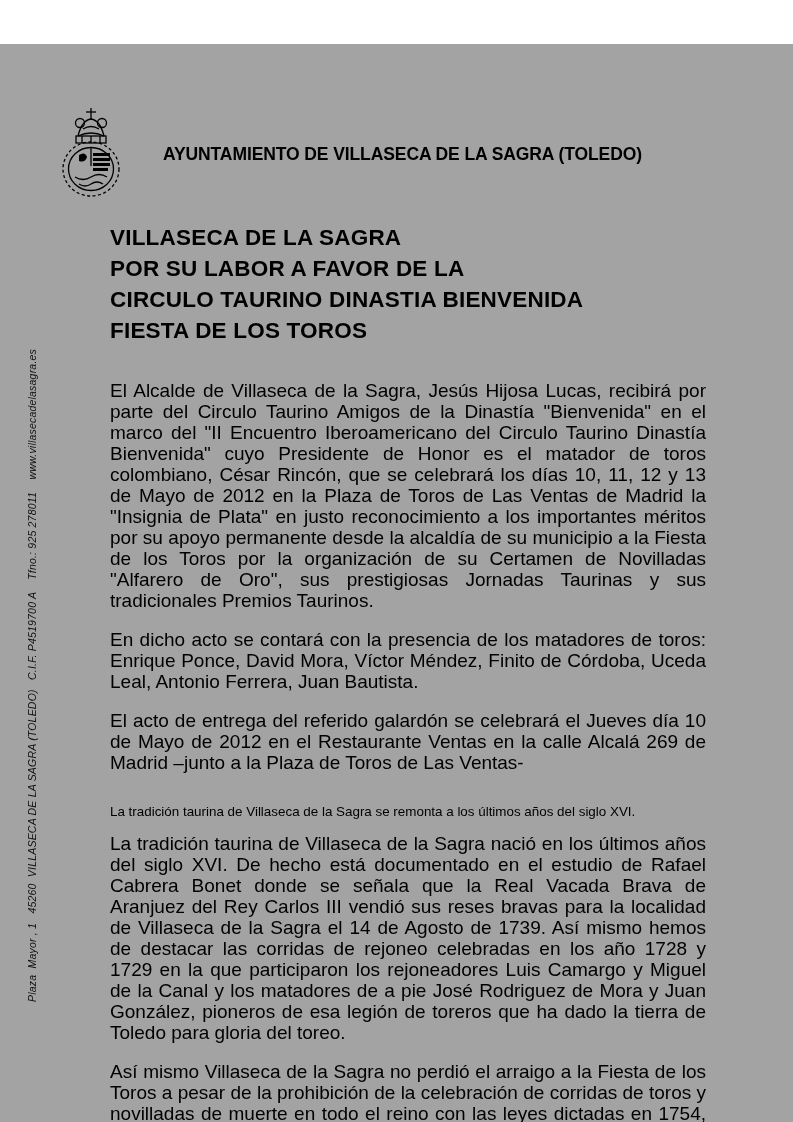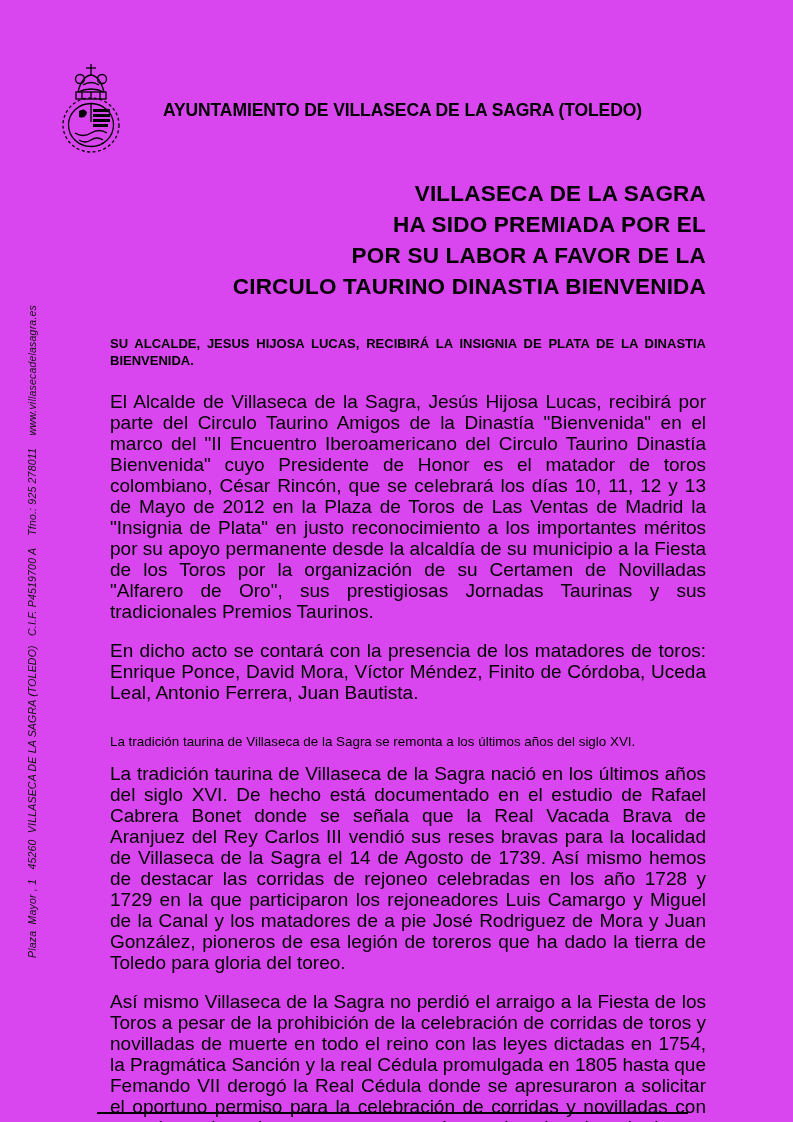--- a/index.html
+++ b/index.html
@@ -4,36 +4,36 @@
 <style>
   html, body { margin:0; padding:0; }
   body {
     width:793px; height:1122px;
     background:#ffffff;
     font-family:"Liberation Sans", sans-serif;
     color:#000;
     position:relative;
     overflow:hidden;
   }
-  .page { position:absolute; inset:0; background:#d946ef; }
+  .page { position:absolute; inset:0; background:#a3a3a3;margin-top:44px; }
 
   .crest { position:absolute; left:54px; top:62px; width:74px; height:94px; }
 
   .org-name {
     position:absolute; left:163px; top:100px; width:540px;
     font-size:17.5px; font-weight:bold; letter-spacing:-0.1px;
     white-space:nowrap;
   }
 
   .content {
     position:absolute; left:110px; top:178px; width:596px;
   }
 
   .main-title {
-    text-align:right;
+    text-align:left;
     font-size:22.5px; font-weight:bold;
     line-height:31px;
     margin:0 0 34px 0;
     letter-spacing:0.2px;
   }
 
   .lead-heading {
     font-size:13px; font-weight:bold;
     line-height:16.5px;
     text-align:justify;
@@ -111,32 +111,32 @@
   </div>
 
   <div class="org-name">AYUNTAMIENTO DE VILLASECA DE LA SAGRA (TOLEDO)</div>
 
   <div class="side-text">Plaza  Mayor , 1   45260  VILLASECA DE LA SAGRA (TOLEDO)   C.I.F. P4519700 A    Tfno.: 925 278011    www.villasecadelasagra.es</div>
 
   <div class="content">
 
     <div class="main-title">
       <div>VILLASECA DE LA SAGRA</div>
-      <div>HA SIDO PREMIADA POR EL</div>
       <div>POR SU LABOR A FAVOR DE LA</div>
       <div>CIRCULO TAURINO DINASTIA BIENVENIDA</div>
+      <div>FIESTA DE LOS TOROS</div>
     </div>
 
-    <p class="lead-heading">SU ALCALDE, JESUS HIJOSA LUCAS, RECIBIRÁ LA INSIGNIA DE PLATA DE LA DINASTIA BIENVENIDA.</p>
 
     <p class="body-para">El Alcalde de Villaseca de la Sagra, Jesús Hijosa Lucas, recibirá por parte del Circulo Taurino Amigos de la Dinastía "Bienvenida" en el marco del "II Encuentro Iberoamericano del Circulo Taurino Dinastía Bienvenida" cuyo Presidente de Honor es el matador de toros colombiano, César Rincón, que se celebrará los días 10, 11, 12 y 13 de Mayo de 2012 en la Plaza de Toros de Las Ventas de Madrid la "Insignia de Plata" en justo reconocimiento a los importantes méritos por su apoyo permanente desde la alcaldía de su municipio a la Fiesta de los Toros por la organización de su Certamen de Novilladas "Alfarero de Oro", sus prestigiosas Jornadas Taurinas y sus tradicionales Premios Taurinos.</p>
 
 
     <p class="body-para">En dicho acto se contará con la presencia de los matadores de toros: Enrique Ponce, David Mora, Víctor Méndez, Finito de Córdoba, Uceda Leal, Antonio Ferrera, Juan Bautista.</p>
 
+    <p class="body-para tight">El acto de entrega del referido galardón se celebrará el Jueves día 10 de Mayo de 2012 en el Restaurante Ventas en la calle Alcalá 269 de Madrid –junto a la Plaza de Toros de Las Ventas-</p>
 
     <p class="section-heading">La tradición taurina de Villaseca de la Sagra se remonta a los últimos años del siglo XVI.</p>
 
     <p class="body-para">La tradición taurina de Villaseca de la Sagra nació en los últimos años del siglo XVI. De hecho está documentado en el estudio de Rafael Cabrera Bonet donde se señala que la Real Vacada Brava de Aranjuez del Rey Carlos III vendió sus reses bravas para la localidad de Villaseca de la Sagra el 14 de Agosto de 1739. Así mismo hemos de destacar las corridas de rejoneo celebradas en los año 1728 y 1729 en la que participaron los rejoneadores Luis Camargo y Miguel de la Canal y los matadores de a pie José Rodriguez de Mora y Juan González, pioneros de esa legión de toreros que ha dado la tierra de Toledo para gloria del toreo.</p>
 
     <p class="body-para">Así mismo Villaseca de la Sagra no perdió el arraigo a la Fiesta de los Toros a pesar de la prohibición de la celebración de corridas de toros y novilladas de muerte en todo el reino con las leyes dictadas en 1754, la Pragmática Sanción y la real Cédula promulgada en 1805 hasta que Femando VII derogó la Real Cédula donde se apresuraron a solicitar el oportuno permiso para la celebración de corridas y novilladas con matadores de a pie pues este toreo tenía ya primacia sobre el rejoneo. Destacando en la localidad de Villaseca de la Sagra los últimos años del siglo las novilladas con toreros toledanos Antonio Verde "El Tato" y su hermano Vicente. Los novillos eran de la ganadería de Sanchón y de Santos.</p>
 
   </div>
 
   <div class="footer-rule"></div>

